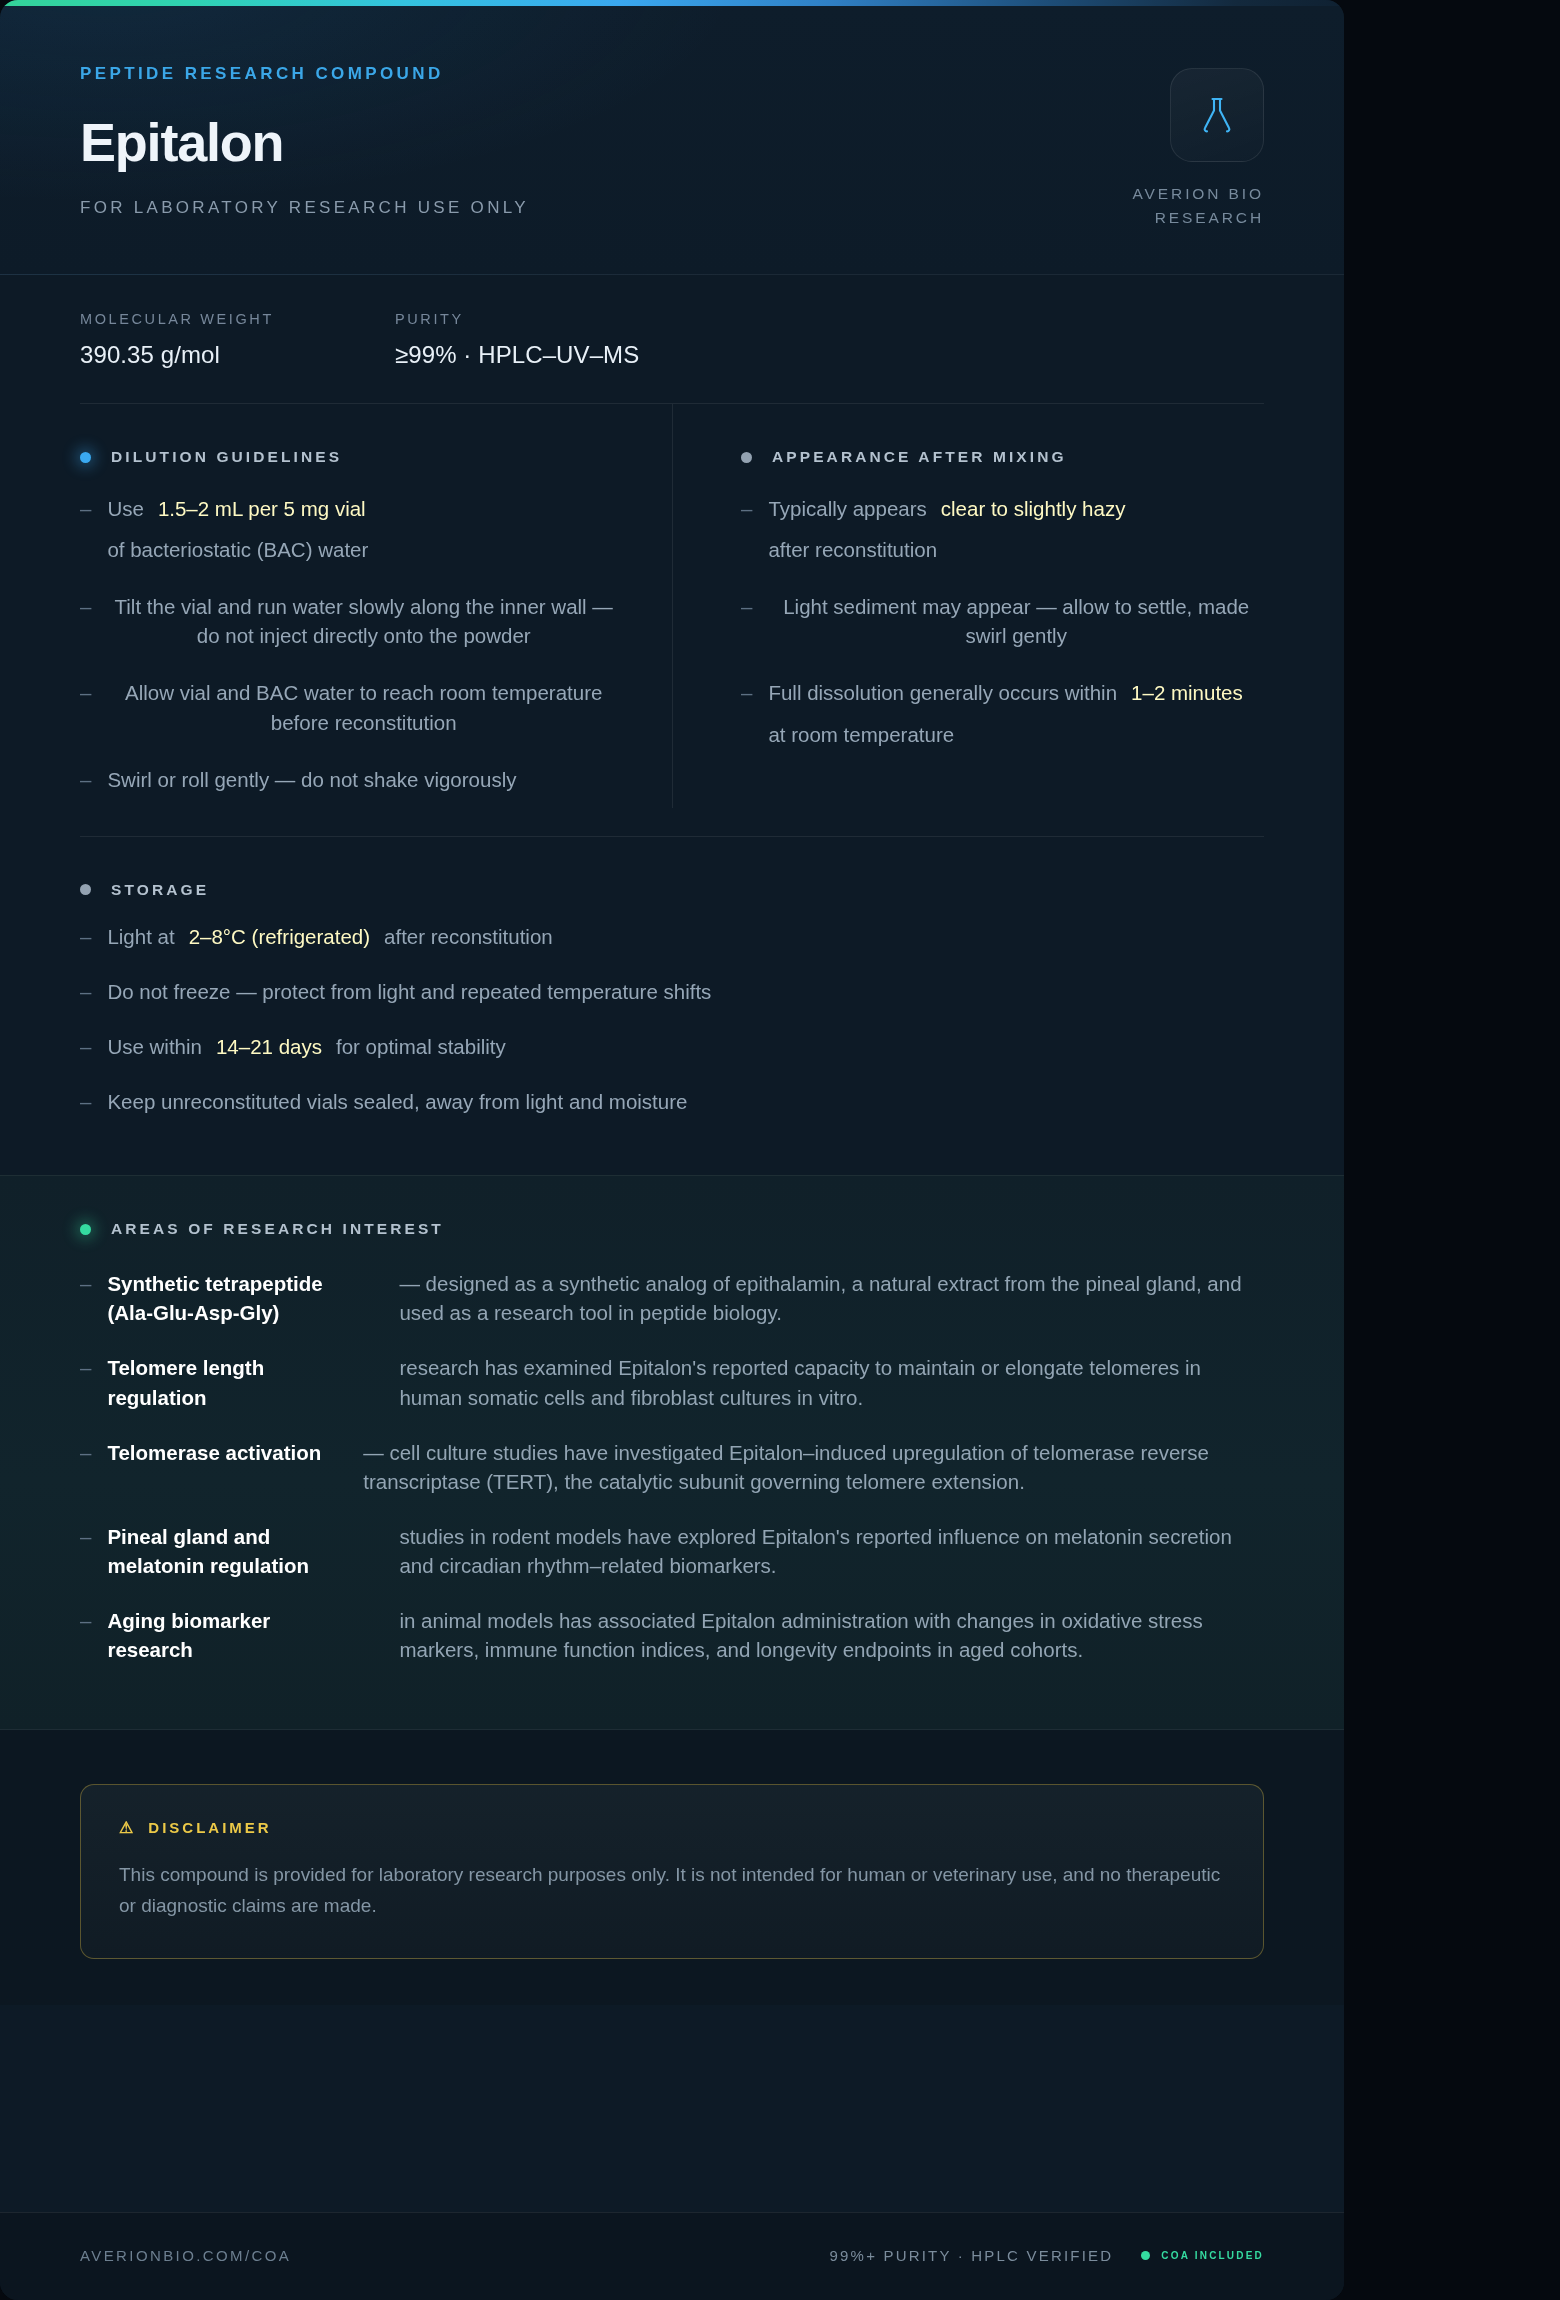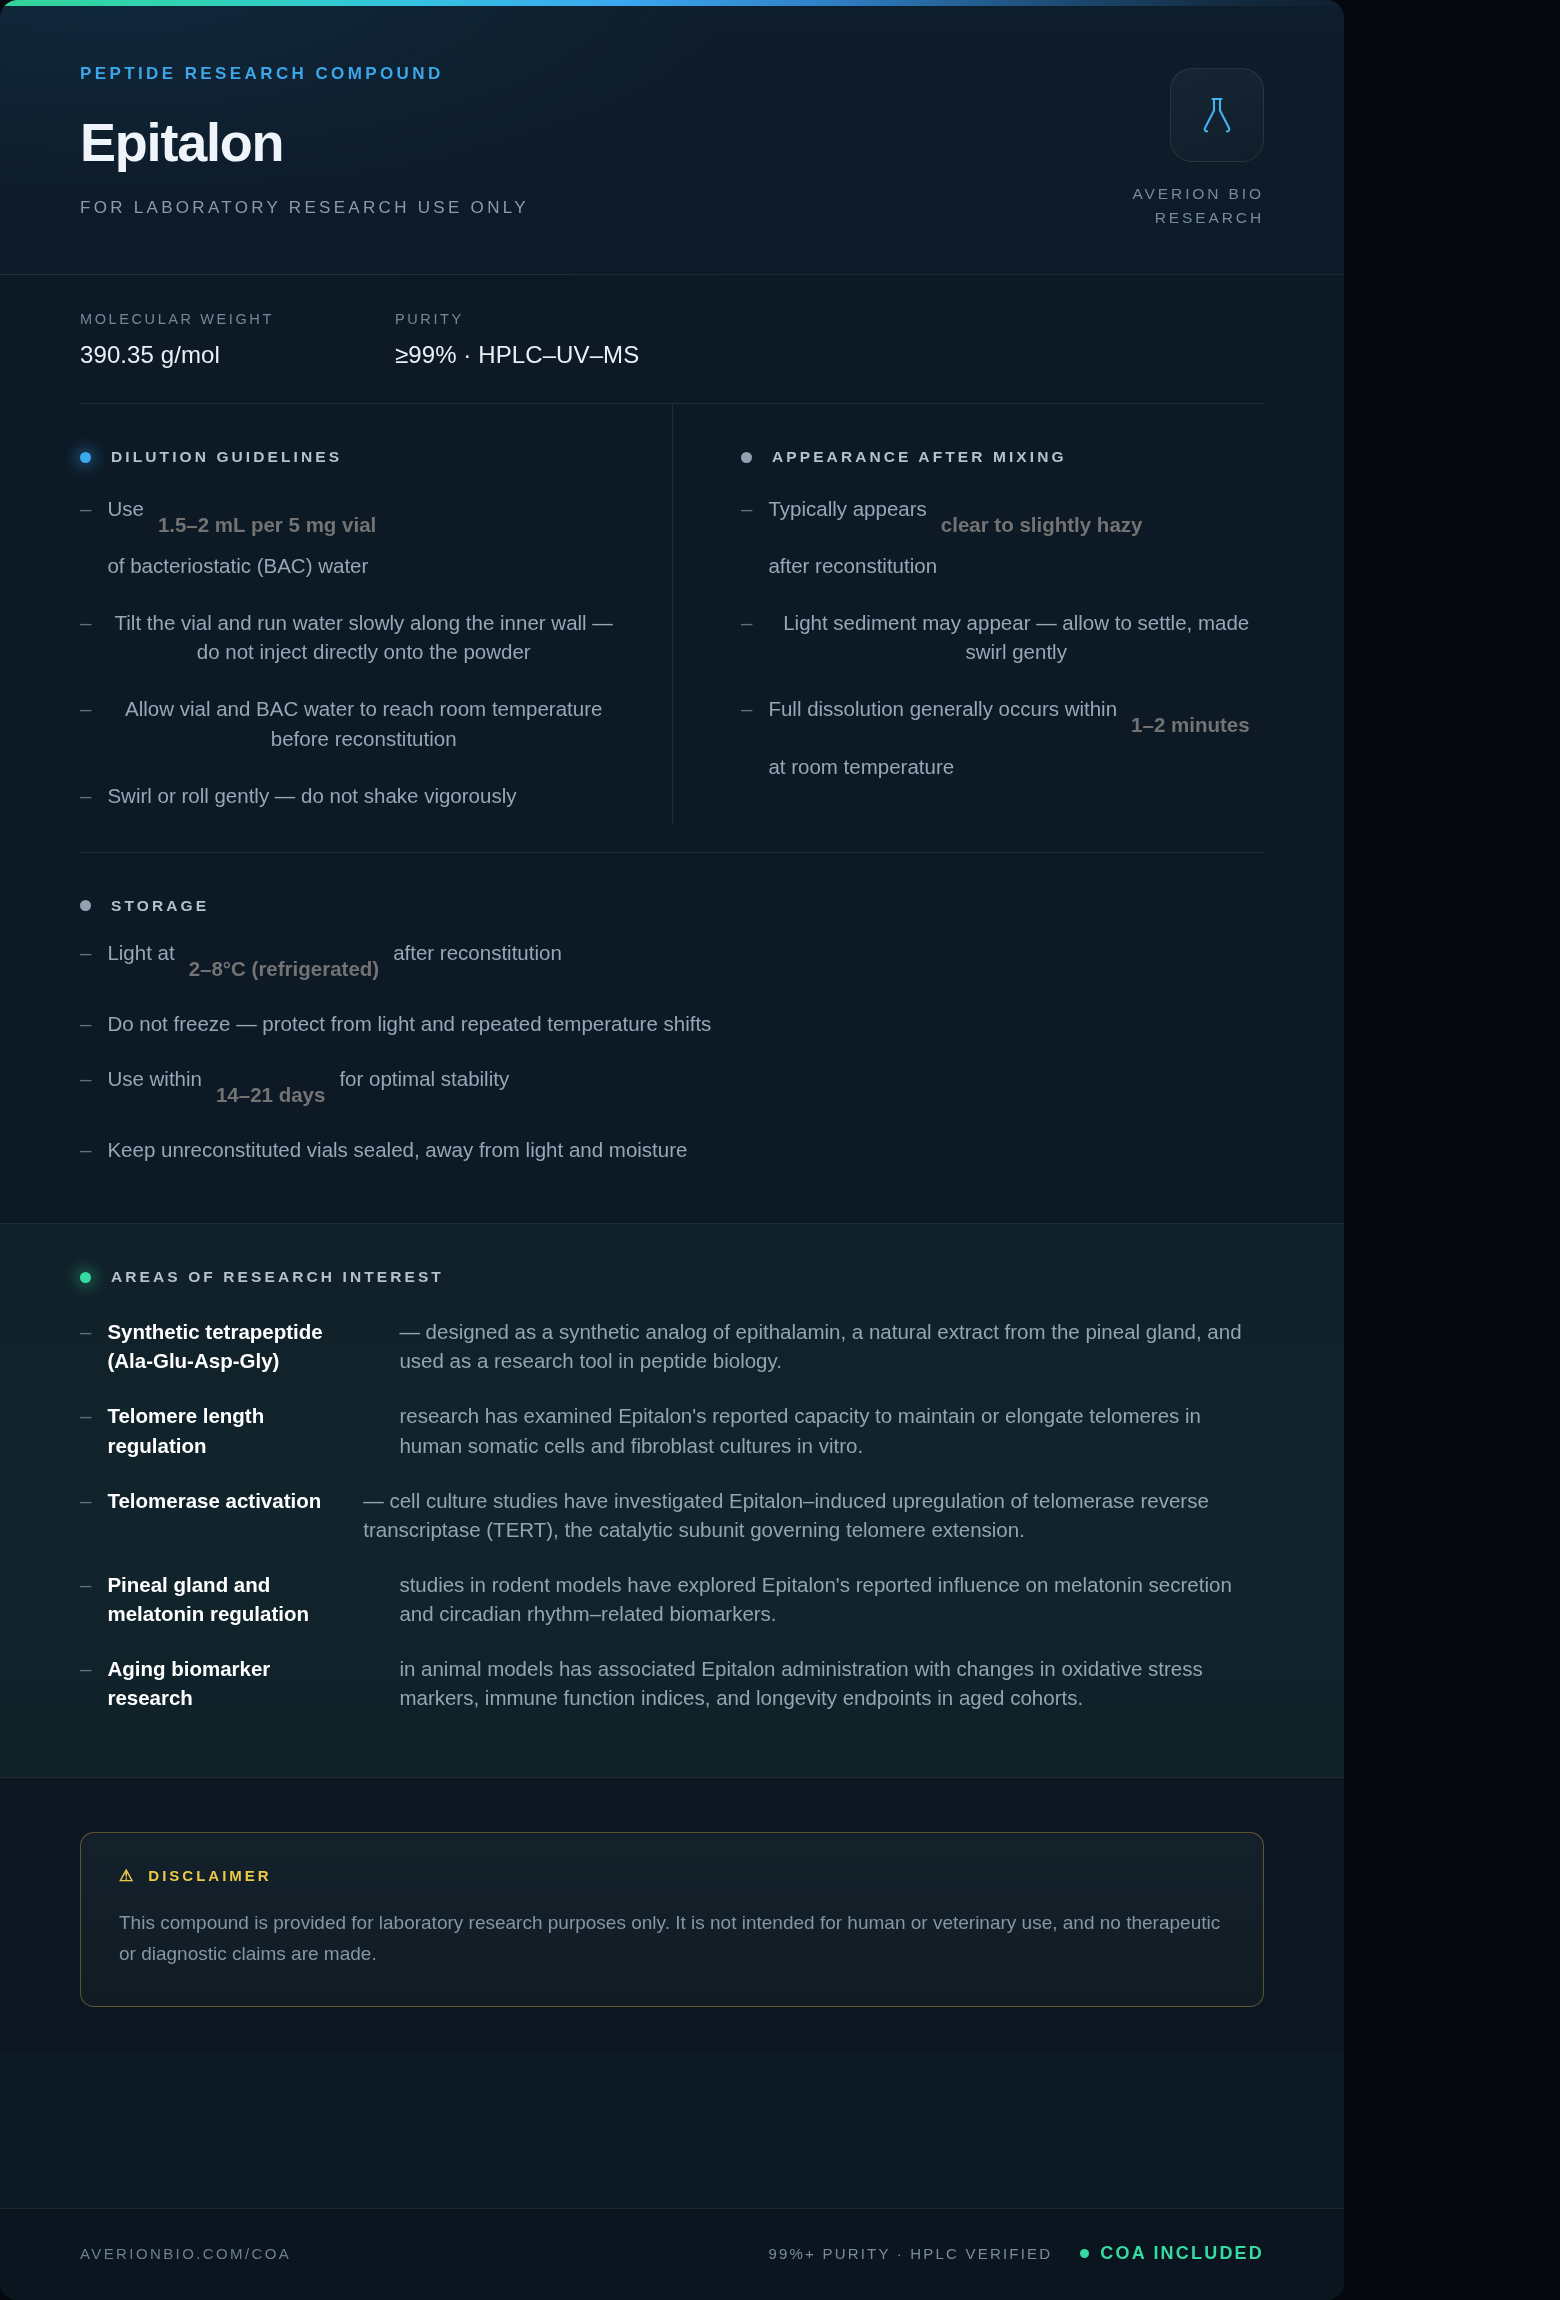--- a/index.html
+++ b/index.html
@@ -159,23 +159,22 @@
     gap: 16px;
     padding: 14px 0;
     font-size: 20.5px;
     line-height: 1.42;
     color: #96a7b7;
   }
   .dash { color: #5d7083; flex: 0 0 auto; }
   .btext { display: flex; flex-wrap: wrap; gap: 12px 14px; }
   .btext .seg { }
   .btext .hl {
-    color: #737373;
-    font-weight: 700;
-    margin-top: 16px;
+    color: #fef9c3;
+    font-weight: 400;
   }
   .btext .plain-full { flex: 1 1 100%; }
 
   
   .storage-bullets { margin-top: 10px; padding-bottom: 46px; }
   .storage-bullets .bullet { padding: 13px 0; }
 
   .zone-divider { height: 1px; background: rgba(255,255,255,.075); }
 
   
@@ -242,21 +241,21 @@
     font-size: 15px; letter-spacing: 2.4px;
     color: #6d7f90; text-transform: uppercase;
   }
   .foot-right { display: flex; align-items: center; gap: 28px; }
   .foot-purity {
     font-size: 15px; letter-spacing: 2.2px;
     color: #7b8c9c; text-transform: uppercase;
   }
   .foot-coa {
     display: flex; align-items: center; gap: 11px;
-    font-size: 18px; letter-spacing: 2.2px; font-weight: 700;
+    font-size: 10px; letter-spacing: 2.2px; font-weight: 700;
     color: #35dba0; text-transform: uppercase;
   }
   .coa-dot { width: 9px; height: 9px; border-radius: 50%; background: #35dba0; }
 </style>
 </head>
 <body>
 
 <div class="card">
 
   <div class="topbar"></div>

